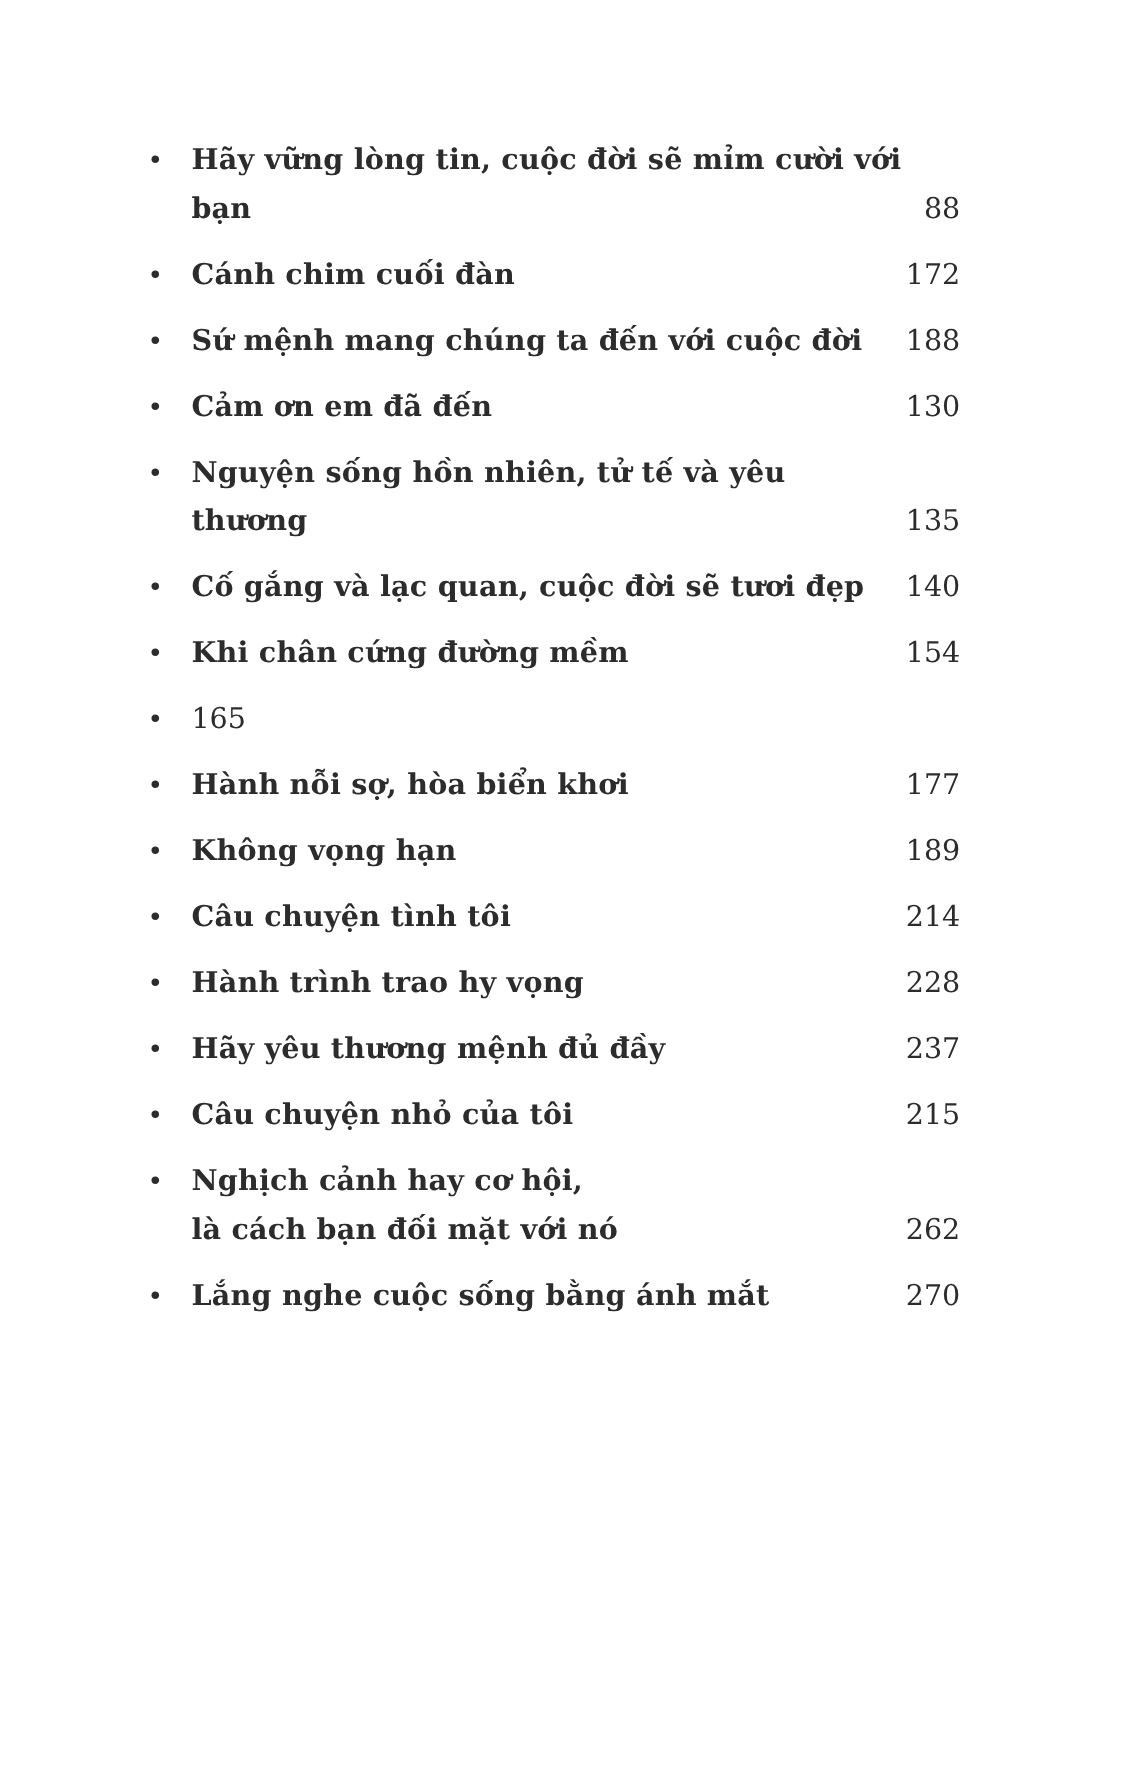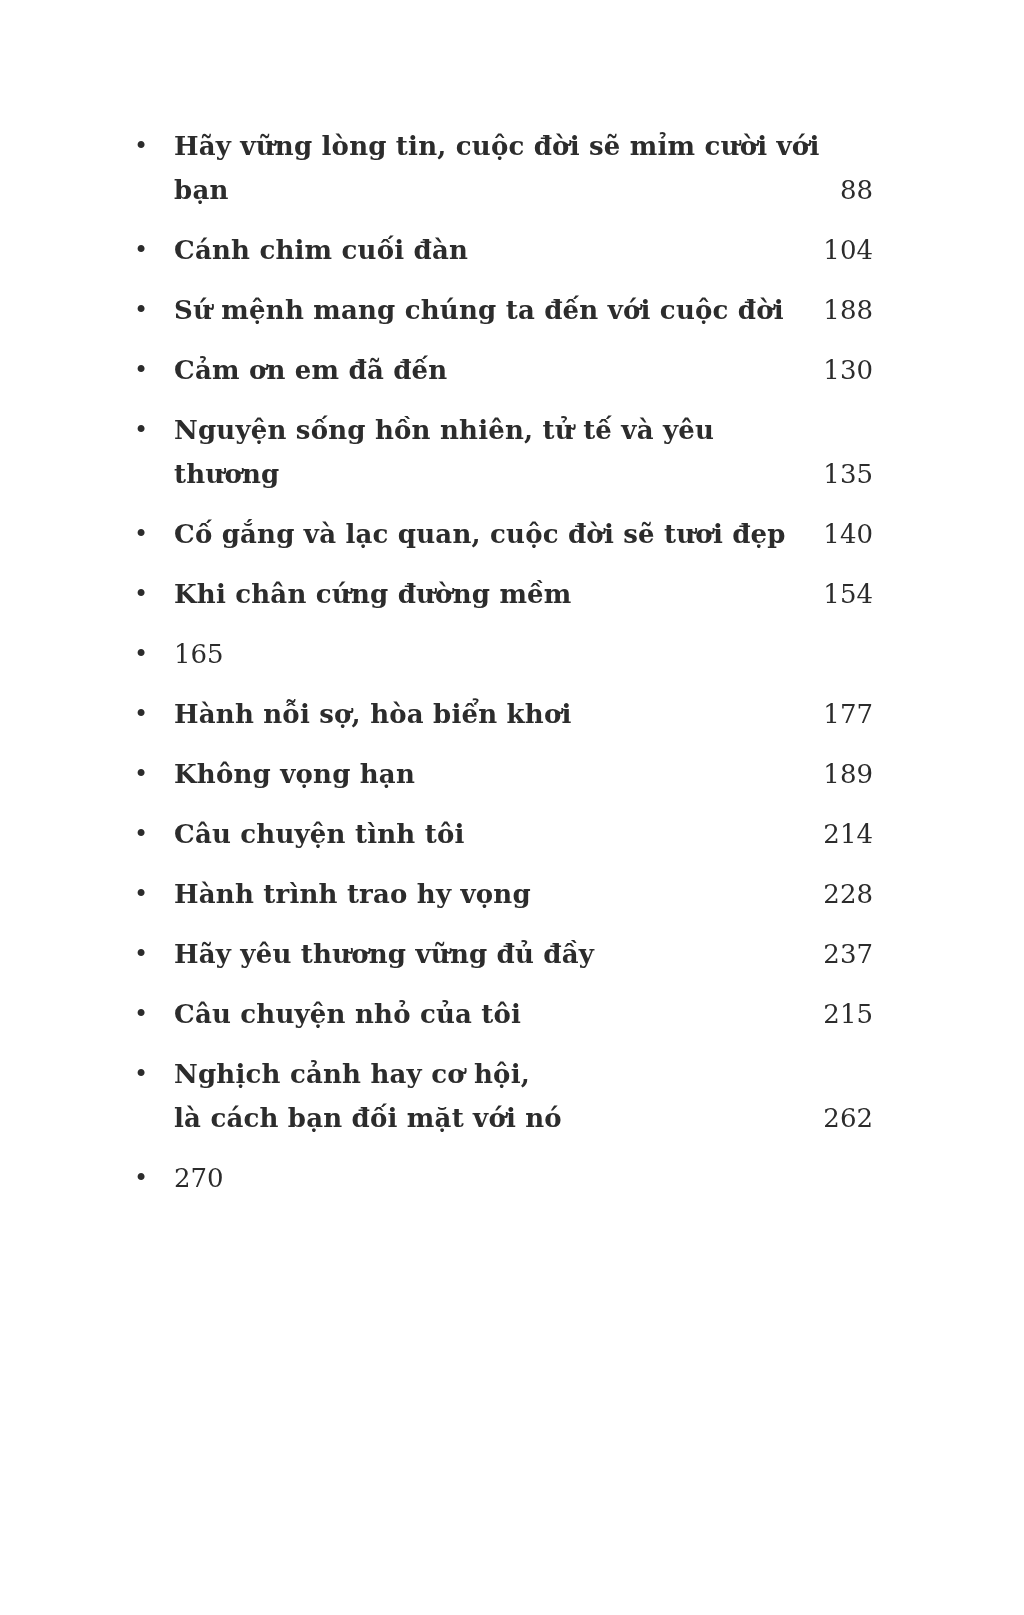--- a/index.html
+++ b/index.html
@@ -55,21 +55,21 @@
 <div class="toc">
   <div class="toc-entry">
     <span class="bullet">•</span>
     <span class="entry-title">Hãy vững lòng tin, cuộc đời sẽ mỉm cười với bạn</span>
     <span class="entry-page">88</span>
   </div>
 
   <div class="toc-entry">
     <span class="bullet">•</span>
     <span class="entry-title">Cánh chim cuối đàn</span>
-    <span class="entry-page">104</span>
+    <span class="entry-page">172</span>
   </div>
 
   <div class="toc-entry">
     <span class="bullet">•</span>
     <span class="entry-title">Sứ mệnh mang chúng ta đến với cuộc đời</span>
     <span class="entry-page">188</span>
   </div>
 
   <div class="toc-entry">
     <span class="bullet">•</span>
@@ -119,34 +119,35 @@
   </div>
 
   <div class="toc-entry">
     <span class="bullet">•</span>
     <span class="entry-title">Hành trình trao hy vọng</span>
     <span class="entry-page">228</span>
   </div>
 
   <div class="toc-entry">
     <span class="bullet">•</span>
-    <span class="entry-title">Hãy yêu thương vững đủ đầy</span>
+    <span class="entry-title">Hãy yêu thương mệnh đủ đầy</span>
     <span class="entry-page">237</span>
   </div>
 
   <div class="toc-entry">
     <span class="bullet">•</span>
     <span class="entry-title">Câu chuyện nhỏ của tôi</span>
     <span class="entry-page">215</span>
   </div>
 
   <div class="toc-entry">
     <span class="bullet">•</span>
     <span class="entry-title">Nghịch cảnh hay cơ hội,
 là cách bạn đối mặt với nó</span>
     <span class="entry-page">262</span>
   </div>
 
   <div class="toc-entry">
     <span class="bullet">•</span>
+    <span class="entry-title">Lắng nghe cuộc sống bằng ánh mắt</span>
     <span class="entry-page">270</span>
   </div>
 </div>
 
 </body></html>

